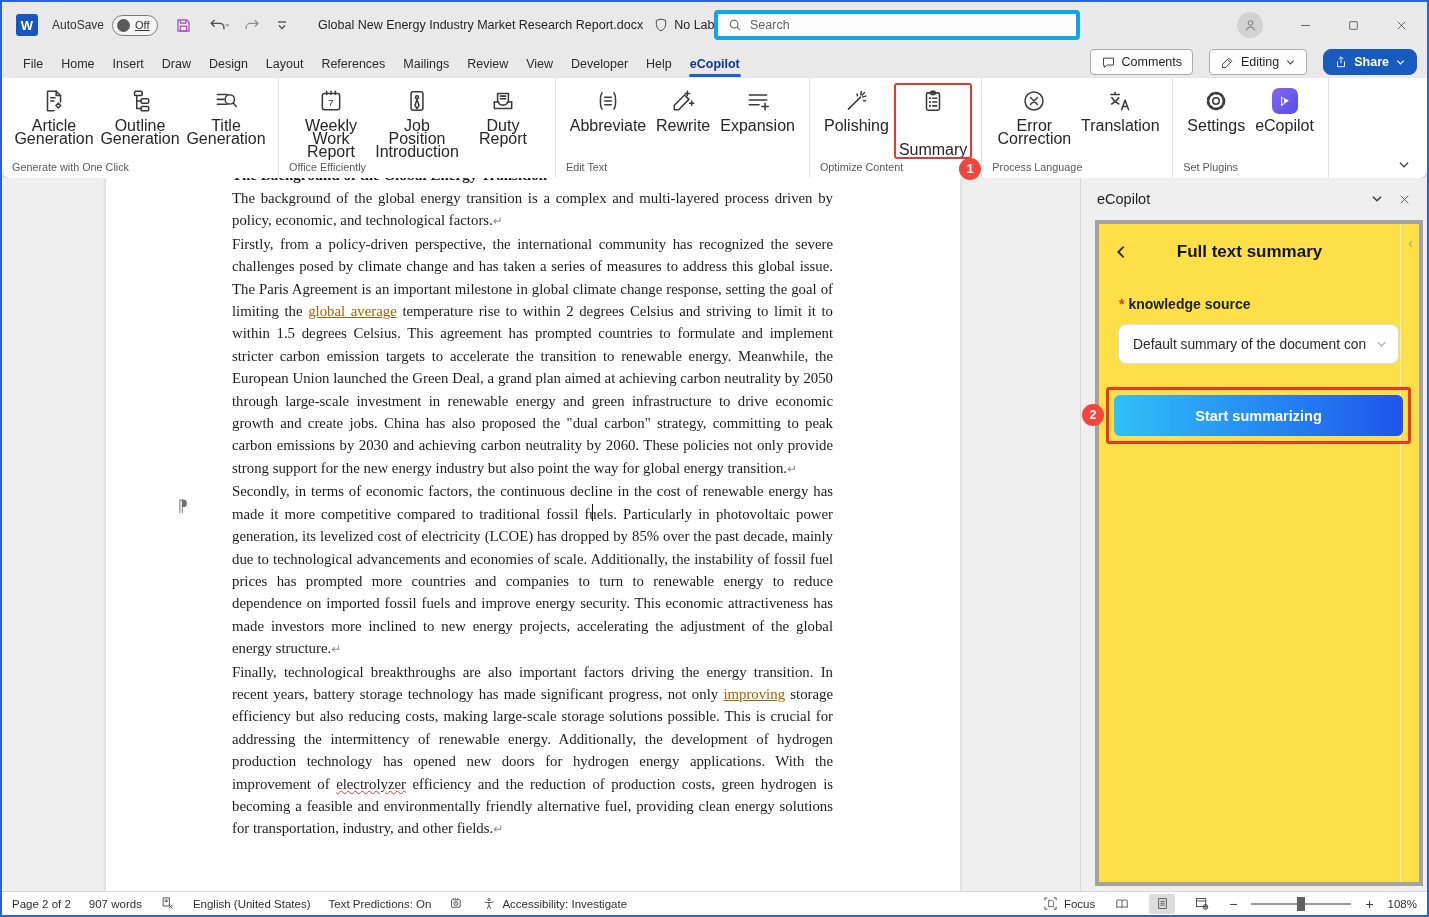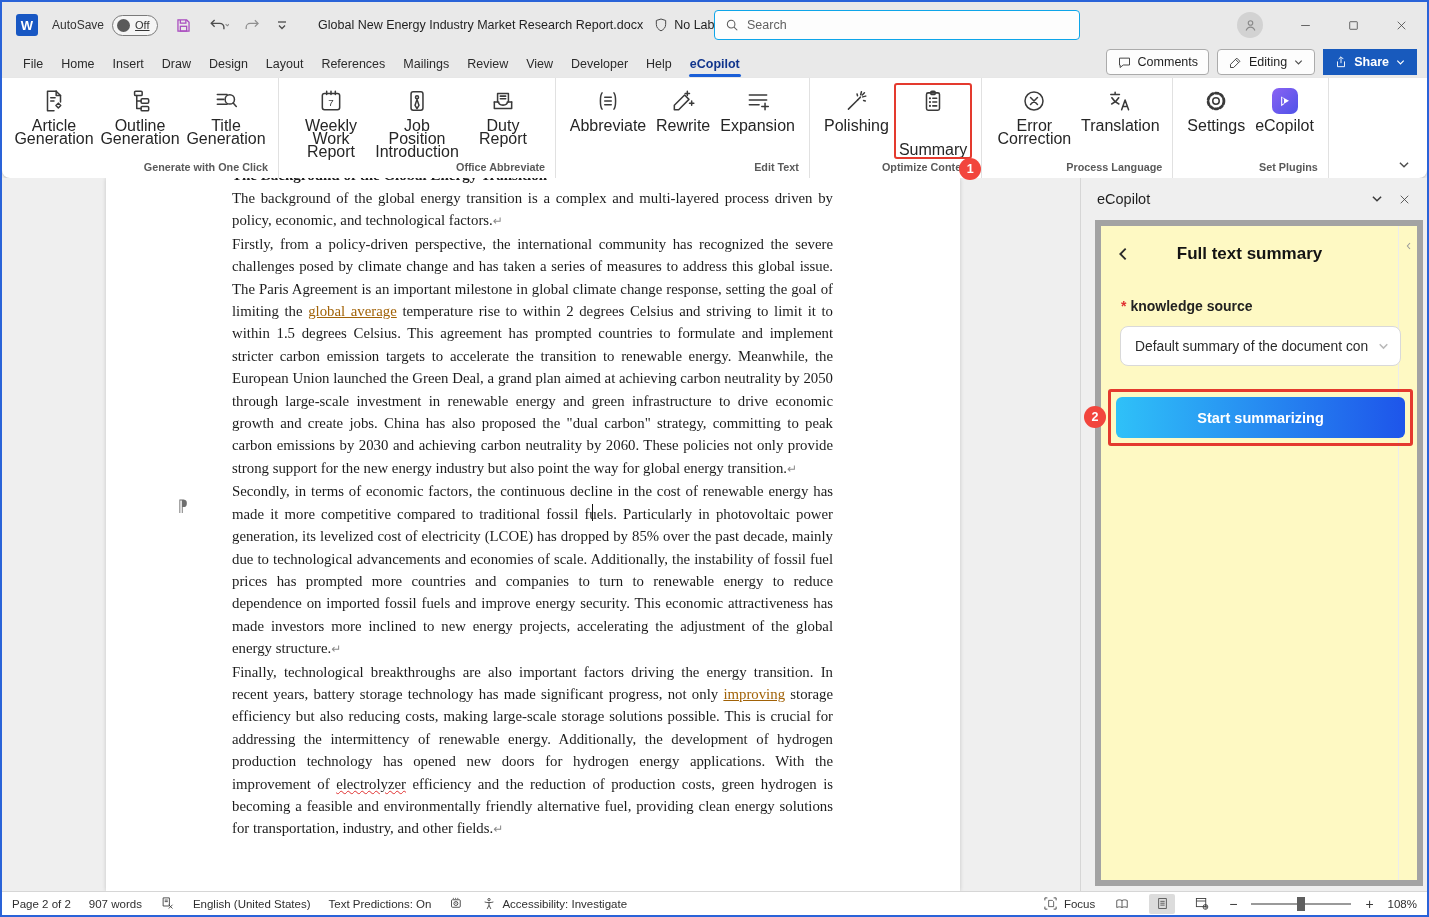--- a/index.html
+++ b/index.html
@@ -16,44 +16,44 @@
     font-weight:bold;font-size:13px;display:flex;align-items:center;justify-content:center;margin:0 14px 0 4px;}
   .autosave-label{font-size:12px;color:#333;margin-right:8px;}
   .toggle{width:46px;height:21px;border:1.5px solid #7a7a7a;border-radius:11px;display:flex;align-items:center;padding:0 4px;gap:5px;background:#f5f5f5;}
   .knob{width:13px;height:13px;border-radius:50%;background:#5a5a5a;}
   .toggle-state{font-size:11px;color:#333;text-decoration:underline;}
   .qat{display:flex;align-items:center;gap:14px;margin:0 14px 0 16px;}
   .qat .btn{display:flex;align-items:center;}
   .doc-title{font-size:12.5px;color:#1f1f1f;margin:0 10px 0 16px;white-space:nowrap;}
   .label-badge{display:flex;align-items:center;gap:5px;font-size:12.5px;color:#1f1f1f;}
   .searchbox{position:absolute;left:712px;top:8px;width:366px;height:30px;background:#fdfdfd;
-    border:1px solid #0ea5e9;border-radius:4px;display:flex;align-items:center;padding:0 10px;gap:8px;}
+    border:4px solid #0ea5e9;border-radius:4px;display:flex;align-items:center;padding:0 10px;gap:8px;}
   .searchbox span{font-size:12.5px;color:#616161;}
   .tb-right{position:absolute;right:6px;top:0;height:46px;display:flex;align-items:center;gap:8px;}
   .avatar{width:26px;height:26px;border-radius:50%;background:#d2d2d2;display:flex;align-items:center;justify-content:center;margin-right:14px;}
   .winbtn{width:40px;height:34px;display:flex;align-items:center;justify-content:center;}
   
   .tabrow{height:30px;display:flex;align-items:flex-end;padding:0 12px;position:relative;}
   .tab{font-size:12.5px;color:#2b2b2b;padding:5px 9px 7px;position:relative;white-space:nowrap;}
   .tab.active{font-weight:bold;color:#10348c;}
   .tab.active::after{content:"";position:absolute;left:8px;right:8px;bottom:1px;height:3px;background:#1a5fd7;border-radius:2px;}
-  .tab-actions{position:absolute;right:10px;bottom:3px;display:flex;gap:8px;align-items:center;}
+  .tab-actions{position:absolute;right:10px;bottom:3px;display:flex;gap:16px;align-items:center;}
   .pillbtn{display:flex;align-items:center;gap:6px;font-size:12.5px;color:#1f1f1f;background:#fdfdfd;
     border:1px solid #ababab;border-radius:4px;height:26px;padding:0 10px;}
   .sharebtn{display:flex;align-items:center;gap:6px;font-size:12.5px;color:#fff;background:#185abd;
-    border:1px solid #185abd;border-radius:0;height:26px;padding:0 10px;font-weight:bold;}
+    border:1px solid #185abd;border-radius:8px;height:26px;padding:0 10px;font-weight:bold;}
   
   .ribbon{height:100px;background:#fff;border-radius:0 0 8px 8px;display:flex;position:relative;
     box-shadow:0 1px 2px rgba(0,0,0,.15);}
   .rgroup{display:flex;flex-direction:column;border-right:1px solid #e1e1e1;padding:0 4px;}
   .rbtns{display:flex;align-items:flex-start;gap:2px;padding:6px 6px 0;}
   .rbtn{display:flex;flex-direction:column;align-items:center;min-width:52px;max-width:84px;padding:2px 4px;position:relative;}
   .ricon{height:30px;display:flex;align-items:center;justify-content:center;}
   .rlabel{font-size:16px;line-height:13px;text-align:center;color:#262626;margin-top:3px;}
-  .rgroup-label{margin-top:auto;text-align:right;font-size:10.8px;color:#5a5a5a;padding:0 6px 5px;white-space:nowrap;font-weight:bold;}
+  .rgroup-label{margin-top:auto;text-align:left;font-size:10.8px;color:#5a5a5a;padding:0 6px 5px;white-space:nowrap;}
   .rbtn.hl{outline:2.5px solid #e43a2e;outline-offset:-1px;border-radius:2px;gap:24px;}
   .stepbadge{width:22px;height:22px;border-radius:50%;background:#f2453d;color:#fff;font-size:12.5px;font-weight:bold;
     display:flex;align-items:center;justify-content:center;}
   .rbtn .stepbadge{position:absolute;right:-10px;bottom:-22px;z-index:5;}
   .ribbon-collapse{position:absolute;right:16px;bottom:6px;}
   
   .main{position:absolute;top:176px;bottom:24px;left:0;right:0;display:flex;}
   .canvas{width:1079px;background:#efefef;position:relative;overflow:hidden;border-right:1px solid #d6d6d6;}
   .page{position:absolute;left:104px;top:0;bottom:0;width:854px;background:#fff;
     box-shadow:0 0 4px rgba(0,0,0,.18);padding:0 127px 0 126px;overflow:hidden;font-family:Liberation Serif, serif;}
@@ -63,21 +63,21 @@
   .docbody p{margin:0;}
   .run-link{color:#a16207;text-decoration:underline;}
   .run-spell{text-decoration:underline;text-decoration-style:wavy;text-decoration-color:#e03131;text-decoration-thickness:1px;}
   .pmark{color:#8a8a8a;font-size:12px;}
   .caret{position:absolute;width:1.3px;height:17px;background:#111;}
   .margin-glyph{position:absolute;color:#6f6f6f;}
   
   .panel{flex:1;background:#efefef;display:flex;flex-direction:column;position:relative;}
   .panel-header{height:42px;display:flex;align-items:center;padding:0 16px;gap:14px;}
   .panel-title{font-size:14.5px;color:#1f1f1f;flex:1;}
-  .card{position:absolute;left:14px;right:4px;top:42px;bottom:5px;background:#fef9c3;border:6px solid #a3a3a3;}
+  .card{position:absolute;left:14px;right:4px;top:42px;bottom:5px;background:#fde047;border:4px solid #a3a3a3;}
   .card-scroll{position:absolute;right:0;top:0;bottom:0;width:19px;border-left:1px solid #ececec;display:flex;justify-content:center;padding-top:14px;}
   .card-inner{position:absolute;left:0;right:19px;top:0;bottom:0;}
   .view-titlebar{display:flex;align-items:center;padding:18px 14px 0;}
   .view-title{flex:1;text-align:center;font-size:17px;font-weight:bold;color:#141414;}
   .field-label{margin:34px 0 0 20px;font-size:14px;font-weight:bold;color:#222;}
   .req{color:#e03131;margin-right:4px;font-weight:bold;}
   .select{margin:12px 0 0 19px;width:281px;height:40px;border:1px solid #d9d9d9;border-radius:8px;
     display:flex;align-items:center;padding:0 10px 0 14px;background:#fff;}
   .select span{flex:1;font-size:13.8px;color:#2b2b2b;white-space:nowrap;overflow:hidden;}
   .hl2{position:absolute;left:7px;top:163px;width:305px;height:57px;border:3px solid #e43a2e;border-radius:3px;}
@@ -292,21 +292,21 @@
                 <svg width="26" height="26" viewBox="0 0 24 24" fill="none" stroke="#3a3a3a" stroke-width="1.4" stroke-linecap="round" stroke-linejoin="round">
                   <path d="M7 13V5h10v8"></path>
                   <path d="M9.5 7.5h5M9.5 10h5"></path>
                   <path d="M4 13v6h16v-6"></path>
                   <path d="M4 13h4c0 1.6 1.6 2.8 4 2.8s4-1.2 4-2.8h4"></path>
                 </svg>
               </span>
               <span class="rlabel">Duty Report</span>
             </div>
           </div>
-          <div class="rgroup-label">Office Abbreviate</div>
+          <div class="rgroup-label">Office Efficiently</div>
         </div>
         <div class="rgroup">
           <div class="rbtns">
             <div class="rbtn">
               <span class="ricon">
                 <svg width="26" height="26" viewBox="0 0 24 24" fill="none" stroke="#3a3a3a" stroke-width="1.4" stroke-linecap="round" stroke-linejoin="round">
                   <path d="M6.5 4.5C4.5 7 4.5 17 6.5 19.5"></path>
                   <path d="M17.5 4.5c2 2.5 2 12.5 0 15"></path>
                   <path d="M9 8.5h6M9 12h6M9 15.5h6"></path>
                 </svg>

